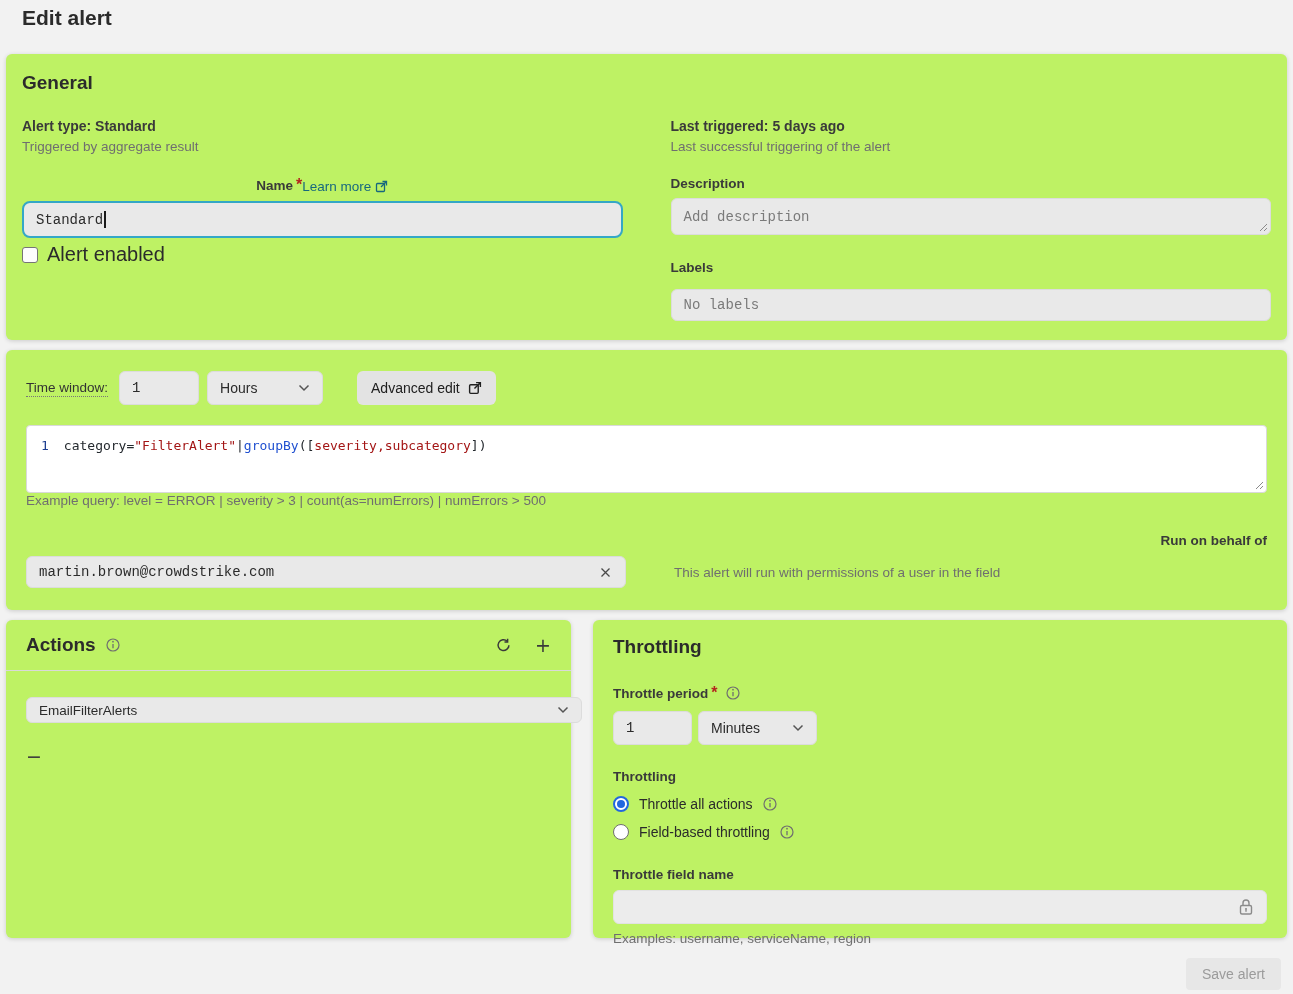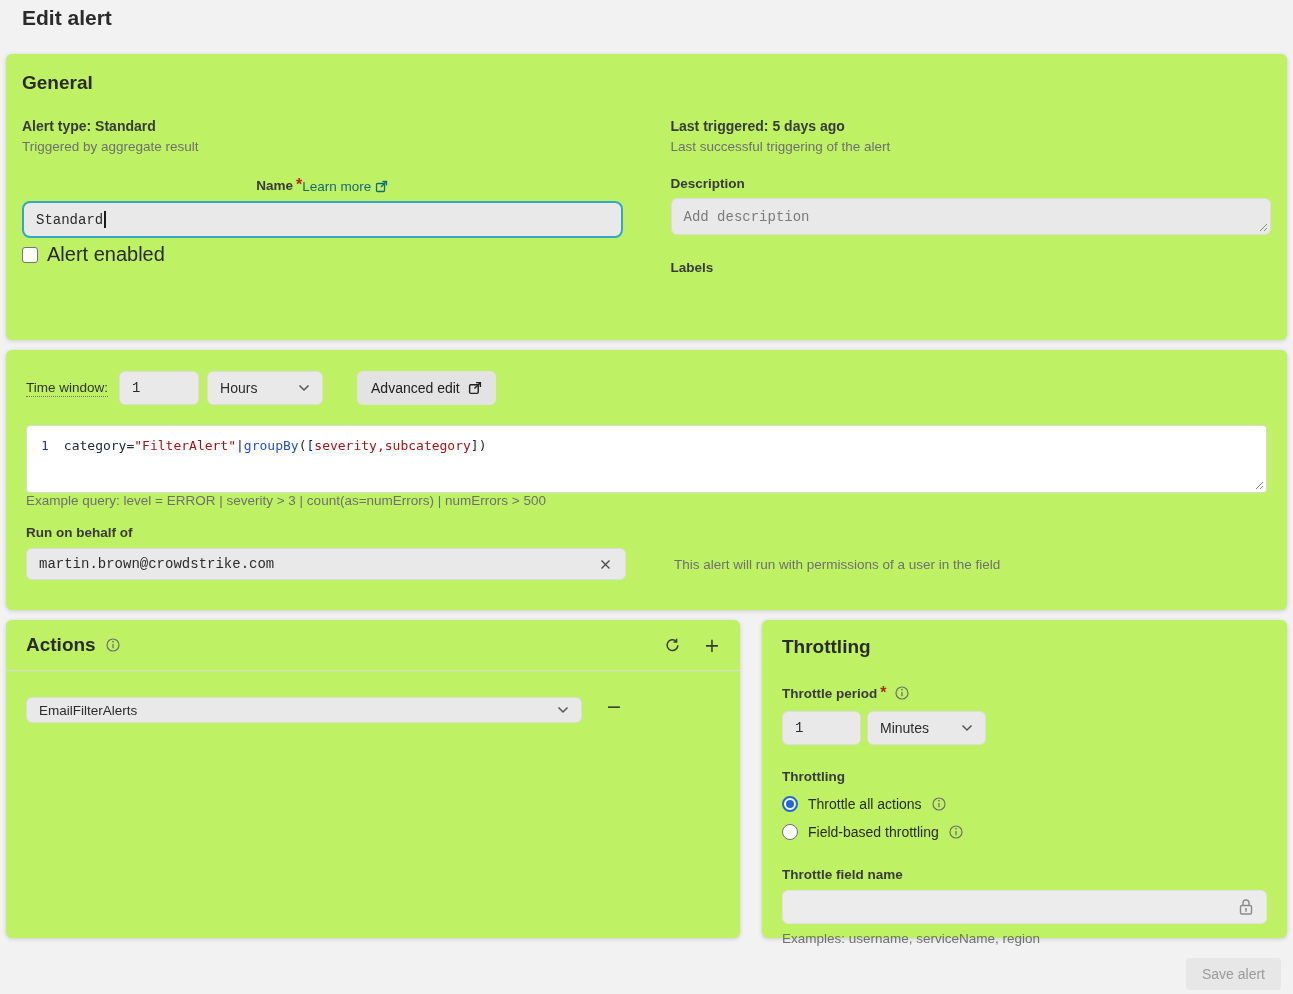--- a/index.html
+++ b/index.html
@@ -53,35 +53,35 @@
   .tw-select { width: 116px; height: 34px; }
   .btn { border: none; border-radius: 6px; cursor: pointer; font-family: "Liberation Sans", sans-serif; }
   .advanced-edit { margin-left: 26px; height: 34px; padding: 0 14px; background: #e3e3e3; color: #202020;
                    font-size: 14px; display: flex; align-items: center; gap: 8px; }
 
   .code-editor { margin-top: 20px; height: 68px; background: #fff; border: 1px solid #d9d9d9; border-radius: 4px;
                  padding: 12px 14px; font-family: "DejaVu Sans Mono", monospace; font-size: 13px; position: relative; cursor: text; }
   .line-number { color: #1c3d8f; margin-right: 15px; }
   .example-text { }
 
-  .rob-label { margin-top: 17px; margin-bottom: 8px; }
+  .rob-label { margin-top: 25px; margin-bottom: 8px; text-align: right; }
   .rob-row { display: flex; align-items: center; gap: 48px; }
   .rob-input { width: 600px; height: 32px; justify-content: space-between; }
   .clear-x { cursor: pointer; display: inline-flex; padding: 2px; }
 
   
   .bottom-row { display: flex; gap: 22px; margin: 0 6px; height: 318px; }
-  .actions-card { width: 734px; margin: 0; padding: 0; flex: 0 0 auto; }
+  .actions-card { width: 565px; margin: 0; padding: 0; flex: 0 0 auto; }
   .actions-header { height: 51px; padding: 0 20px; display: flex; justify-content: space-between; align-items: center;
                     border-bottom: 1px solid #d9d9d9; }
   .heading-with-icon { display: flex; align-items: center; gap: 10px; }
   .actions-tools { display: flex; align-items: center; gap: 24px; }
   .tool-glyph { font-size: 19px; color: #3a3a3a; cursor: pointer; line-height: 1; font-family: "DejaVu Sans", sans-serif; }
   .actions-body { padding: 26px 20px; }
-  .action-row { display: flex; gap: 24px; }
+  .action-row { display: flex; gap: 24px; flex-direction: column; }
   .action-select { width: 556px; height: 26px; font-size: 13.5px; border-radius: 6px; }
 
   .throttling-card { flex: 1; margin: 0; padding: 16px 20px; }
   .throttling-card .section-heading { margin-bottom: 26px; }
   .label-with-icon { display: flex; align-items: center; margin-bottom: 9px; }
   .label-with-icon .icon-gap { margin-left: 9px; display: inline-flex; }
   .period-row { display: flex; gap: 6px; }
   .period-input { width: 79px; height: 34px; }
   .period-select { width: 119px; height: 34px; }
   .mode-label { margin-top: 24px; }
@@ -147,20 +147,23 @@
         <div class="input textarea-input">
           <span class="placeholder">Add description</span>
           <span class="resize-handle icon-svg">
             <svg width="9" height="9" viewBox="0 0 9 9" stroke="#8a8a8a" stroke-width="1" fill="none">
                 <path d="M8 1 L1 8 M8 5 L5 8"></path>
               </svg>
           </span>
         </div>
 
         <div class="field-label labels-label">Labels</div>
+        <div class="input">
+          <span class="placeholder">No labels</span>
+        </div>
       </div>
     </div>
   </section>
 
   <section class="card query-card">
     <div class="query-header">
       <div class="query-controls">
         <span class="tw-label">Time window:</span>
         <div class="input tw-input">
           <span>1</span>

